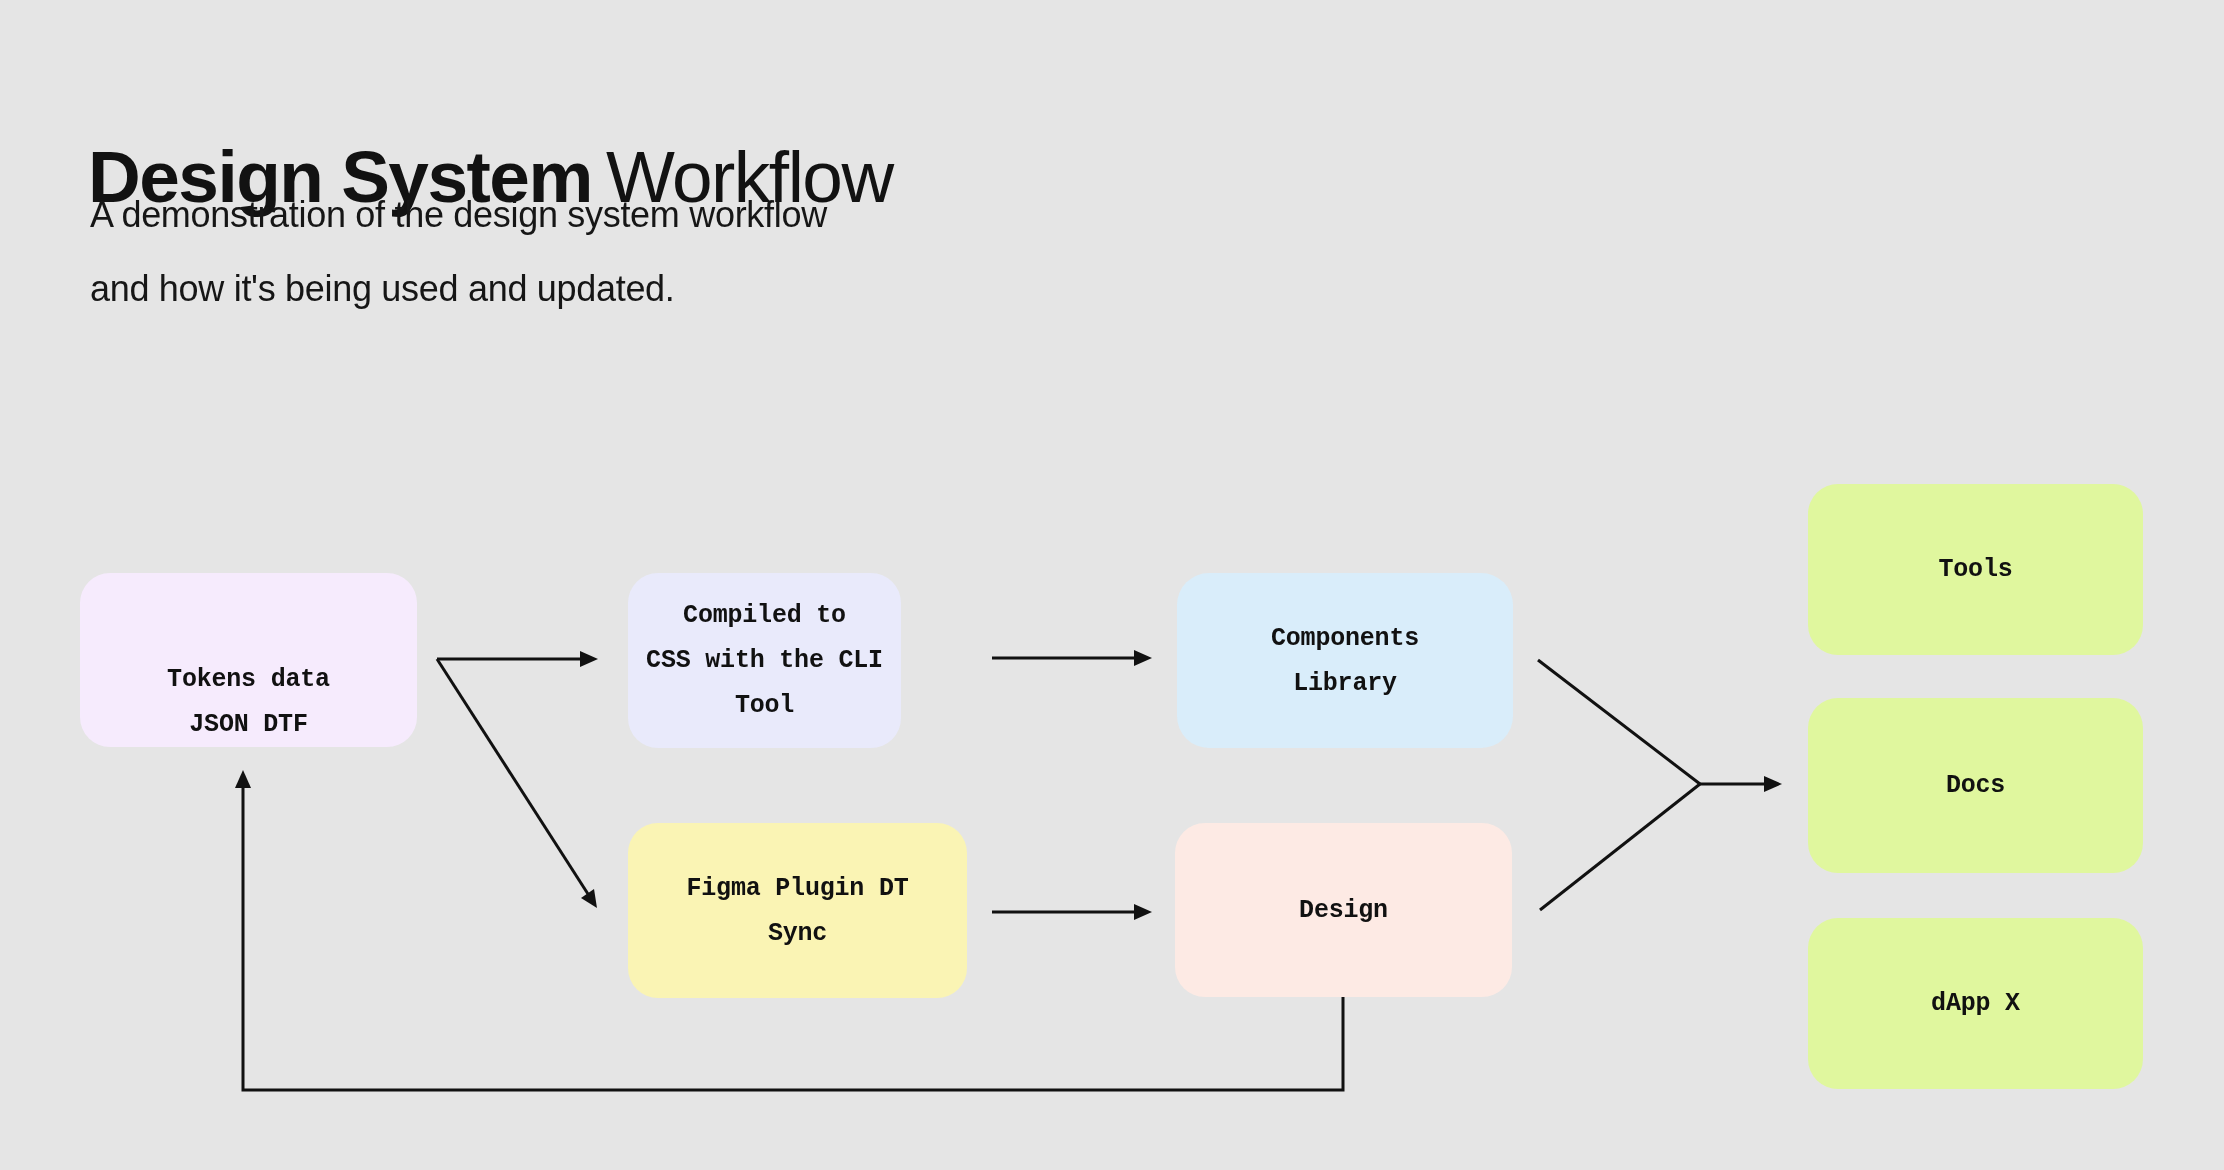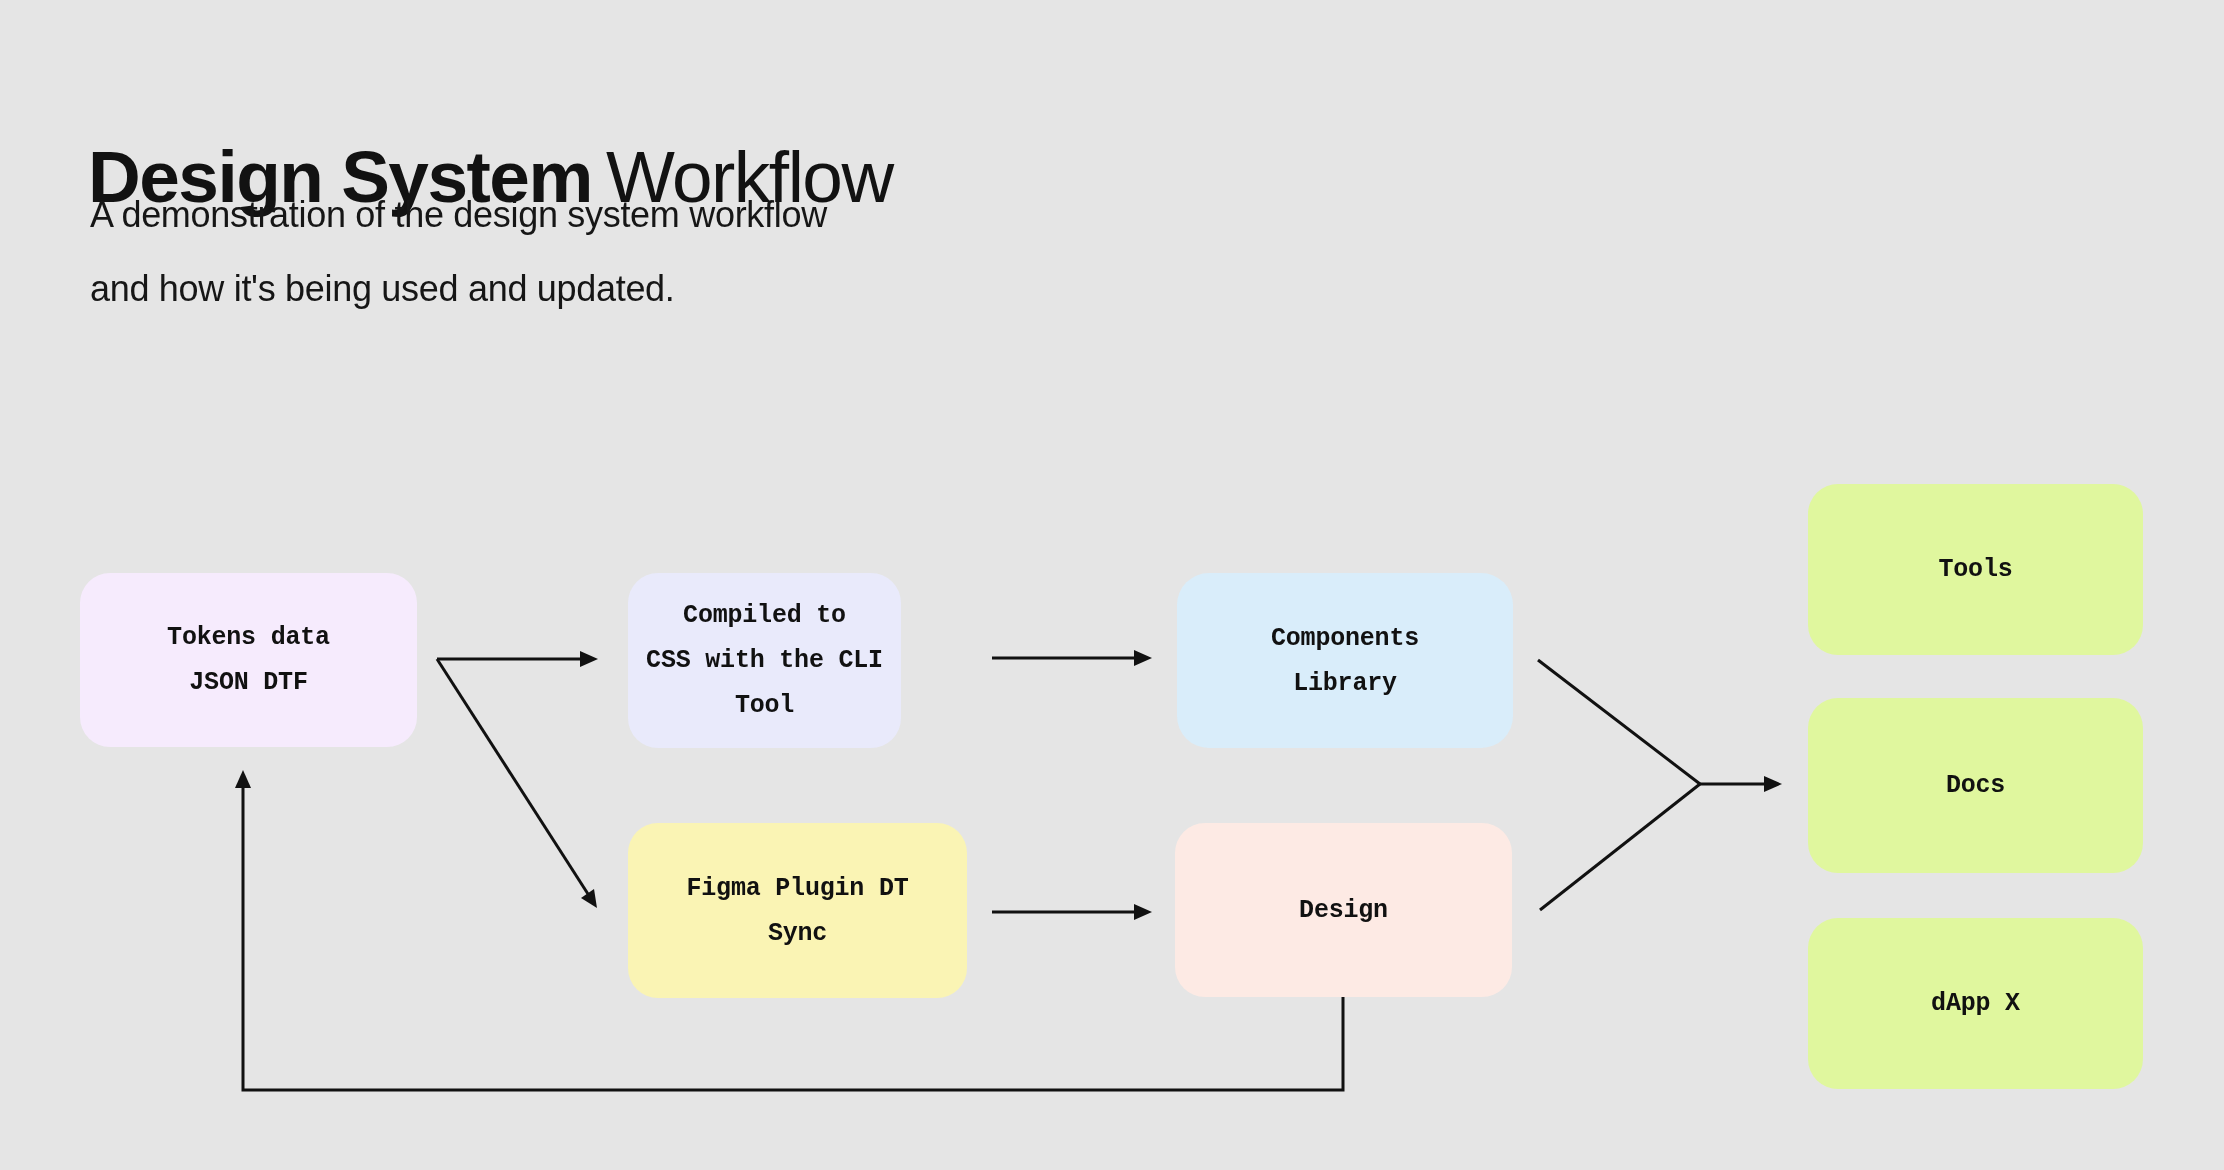--- a/index.html
+++ b/index.html
@@ -83,21 +83,21 @@
 
   <h1 class="title">
     <span class="primary">Design System</span><span class="secondary">Workflow</span>
   </h1>
 
   <div class="subtitle">
     <div>A demonstration of the design system workflow</div>
     <div>and how it's being used and updated.</div>
   </div>
 
-  <div class="node n-tokens" style="background: rgb(246, 235, 253);">
+  <div class="node n-tokens" style="background: rgb(246, 235, 253); align-items: flex-end;">
     <span>Tokens data
 JSON DTF</span>
   </div>
   <div class="node n-compiled" style="background: rgb(233, 234, 251);">
     <span>Compiled to
 CSS with the CLI
 Tool</span>
   </div>
   <div class="node n-components" style="background: rgb(217, 237, 250); border-radius: 32px;">
     <span>Components

